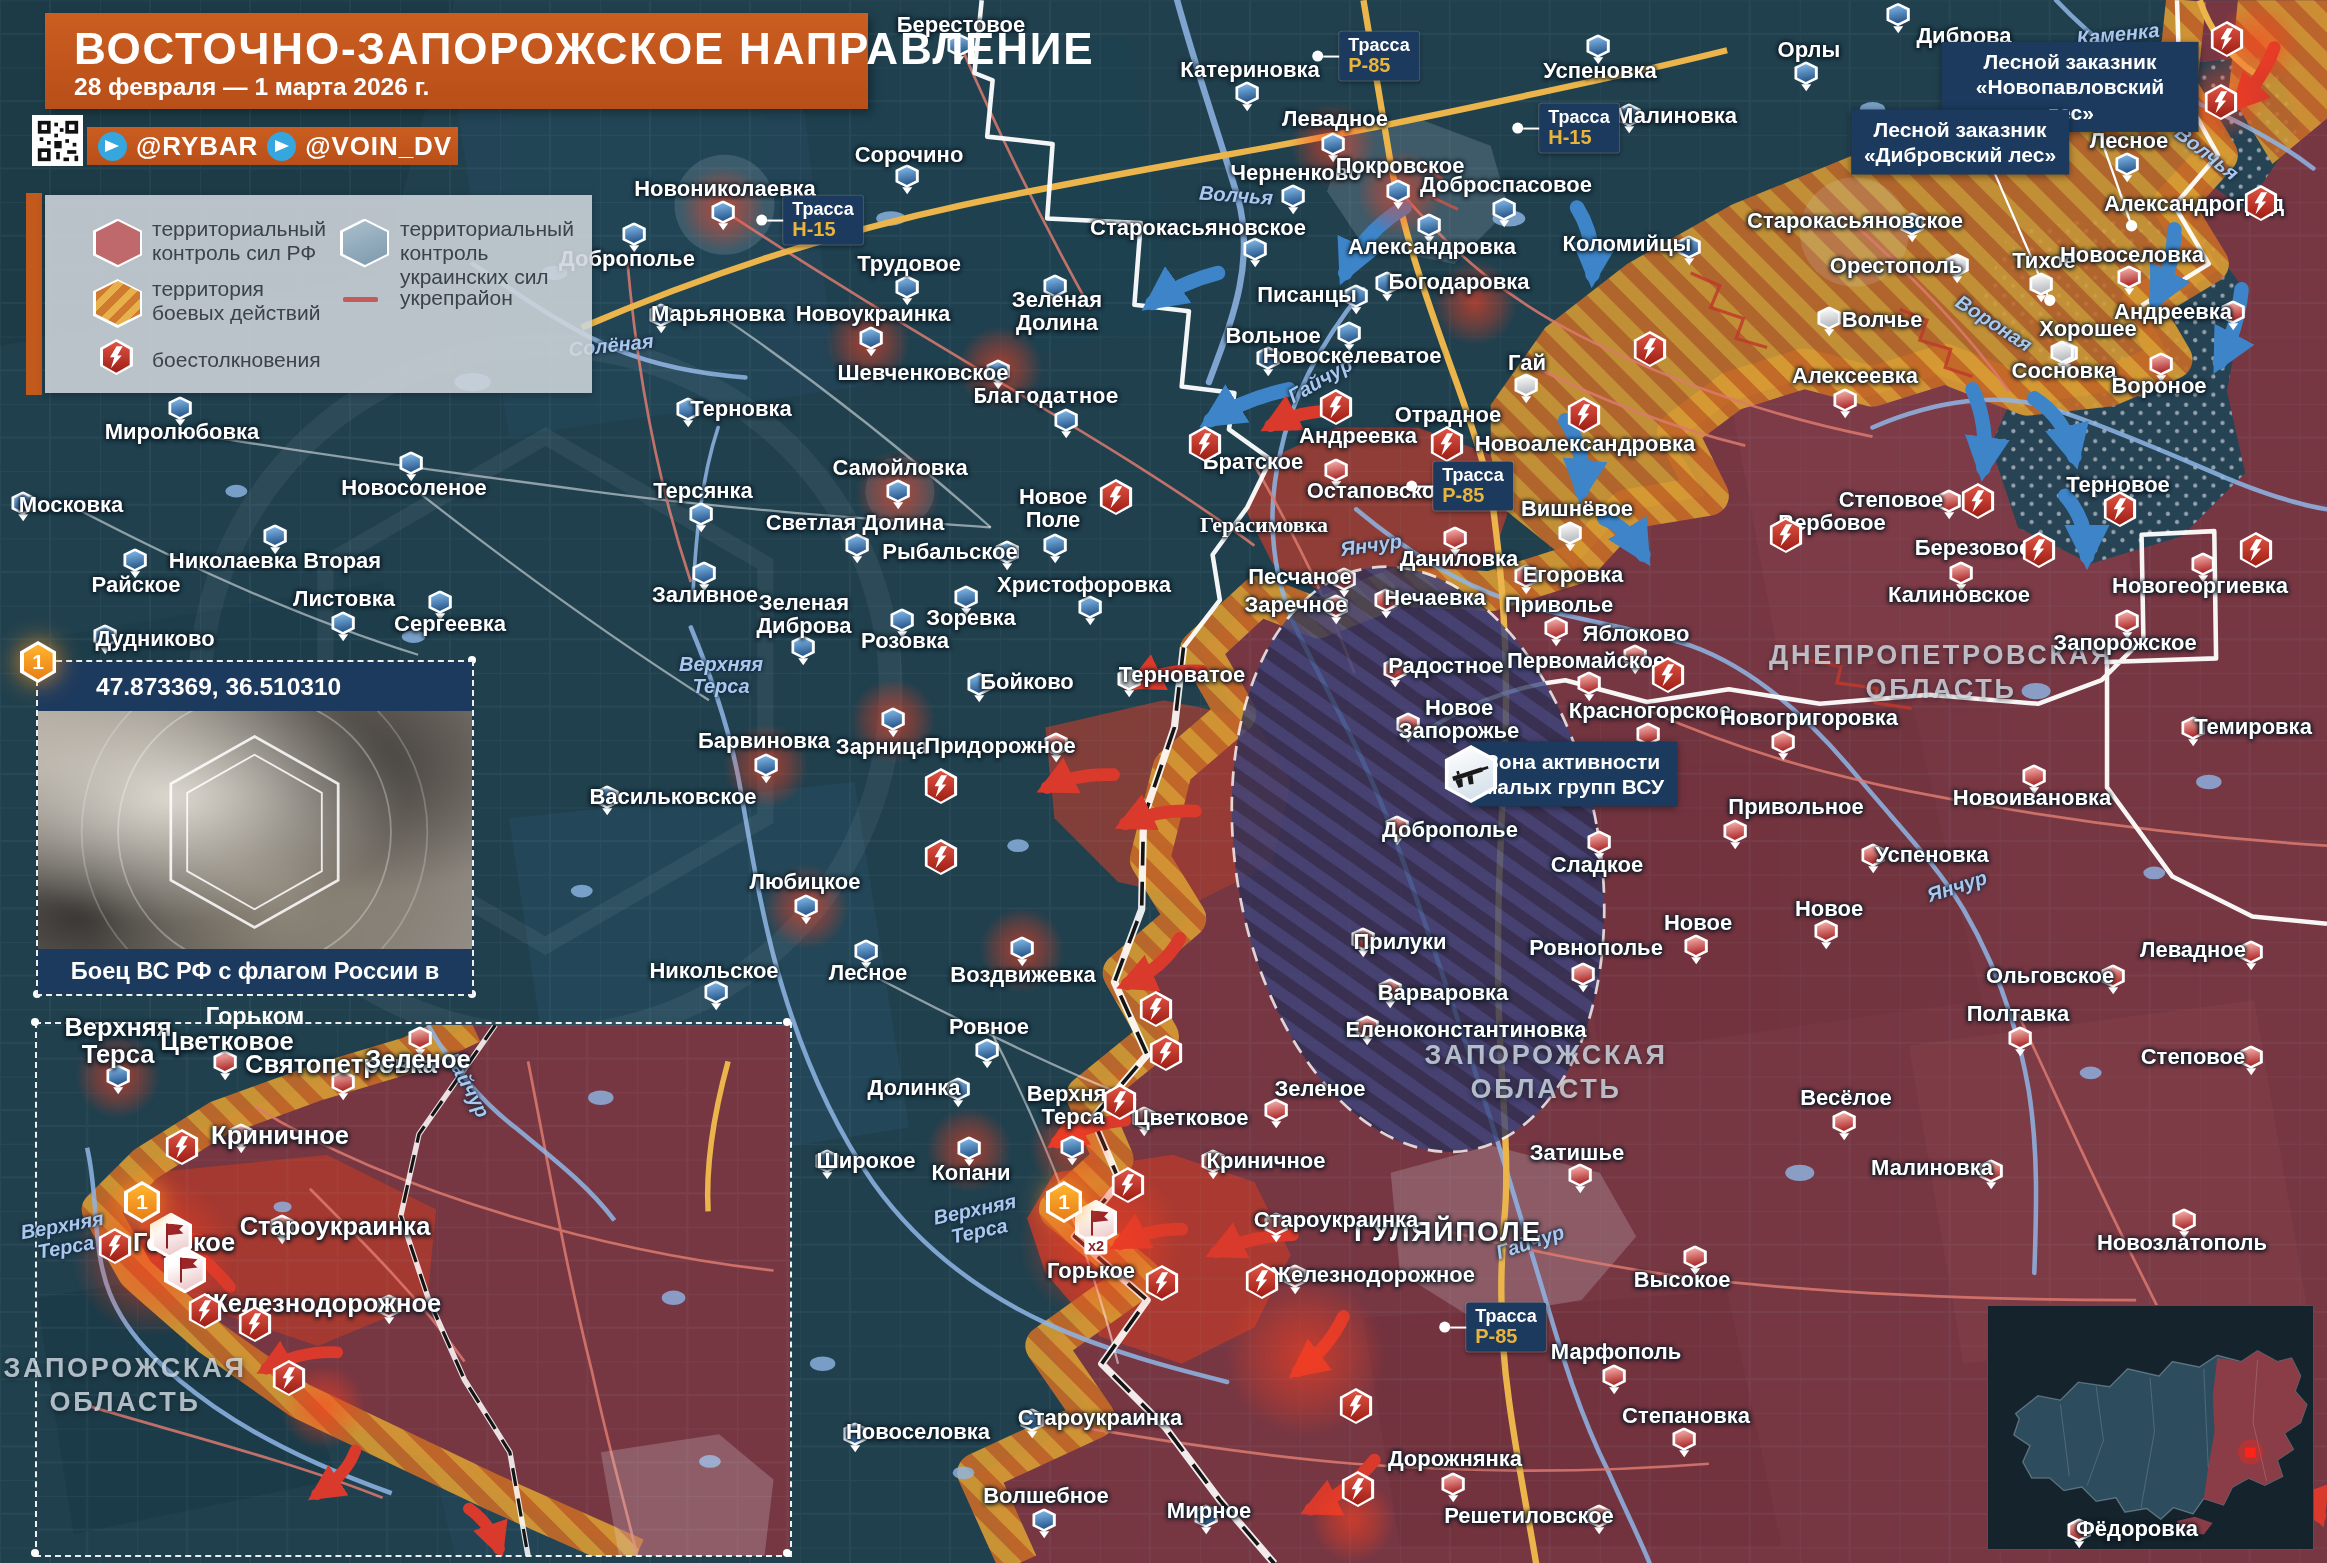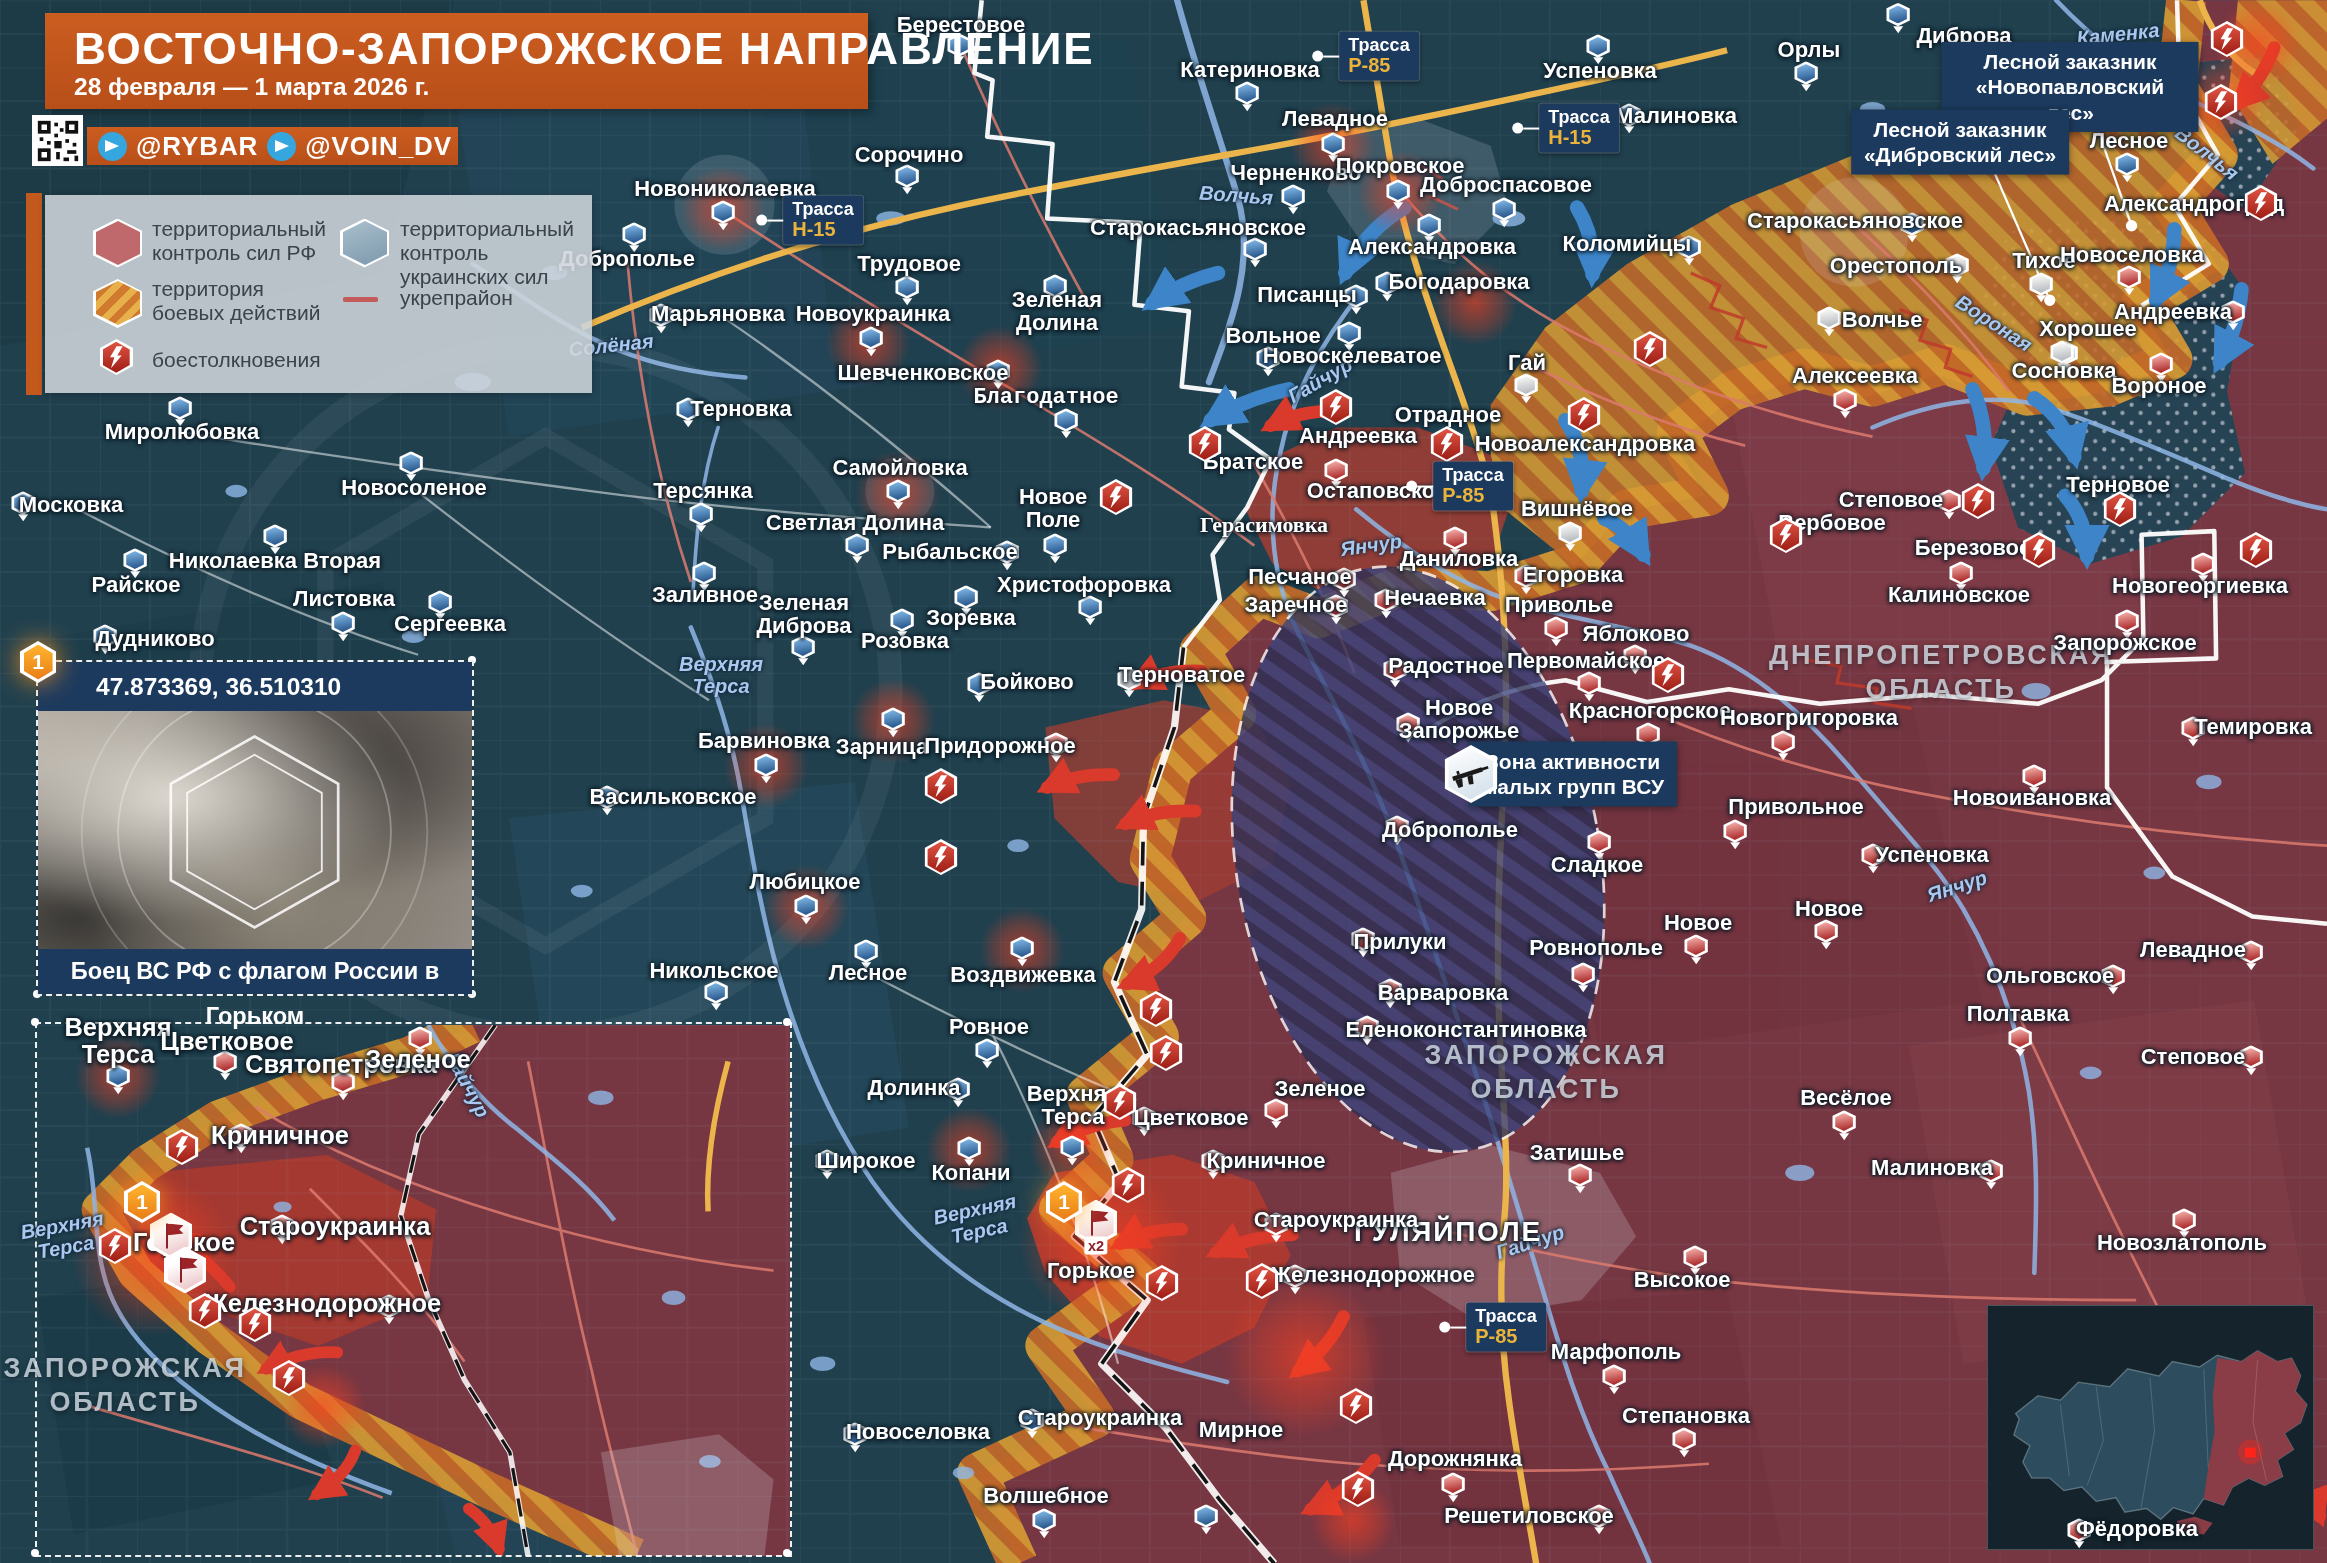--- a/index.html
+++ b/index.html
@@ -789,21 +789,21 @@
         <i class="hx"></i>
         <i class="hxi"></i>
         <i class="pt"></i>
       </div>
       <div class="city" style="left: 1046px; top: 1496px;">Волшебное</div>
       <div class="mk mk-ua" style="left: 1206px; top: 1516px;">
         <i class="hx"></i>
         <i class="hxi"></i>
         <i class="pt"></i>
       </div>
-      <div class="city" style="left: 1209px; top: 1430px; margin-left: 32px;">Мирное</div>
+      <div class="city" style="left: 1209px; top: 1511px;">Мирное</div>
       <div class="city" style="left: 1264px; top: 525px; font-family: Liberation Serif, serif;">Герасимовка</div>
       <div class="city" style="left: 1253px; top: 462px;">Братское</div>
       <div class="mk mk-ru" style="left: 1344px; top: 579px;">
         <i class="hx"></i>
         <i class="hxi"></i>
         <i class="pt"></i>
       </div>
       <div class="city" style="left: 1300px; top: 577px;">Песчаное</div>
       <div class="mk mk-ru" style="left: 1336px; top: 606px;">
         <i class="hx"></i>

